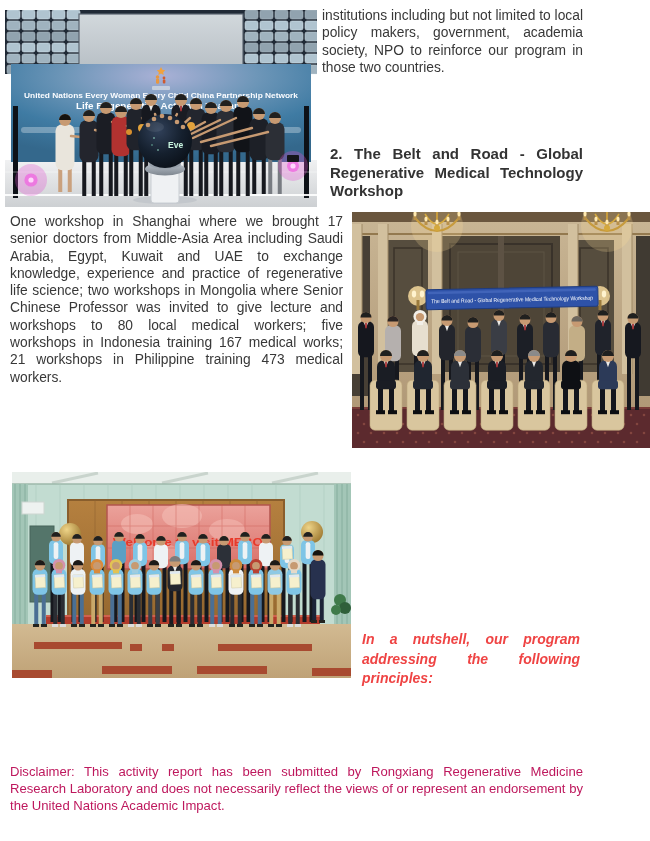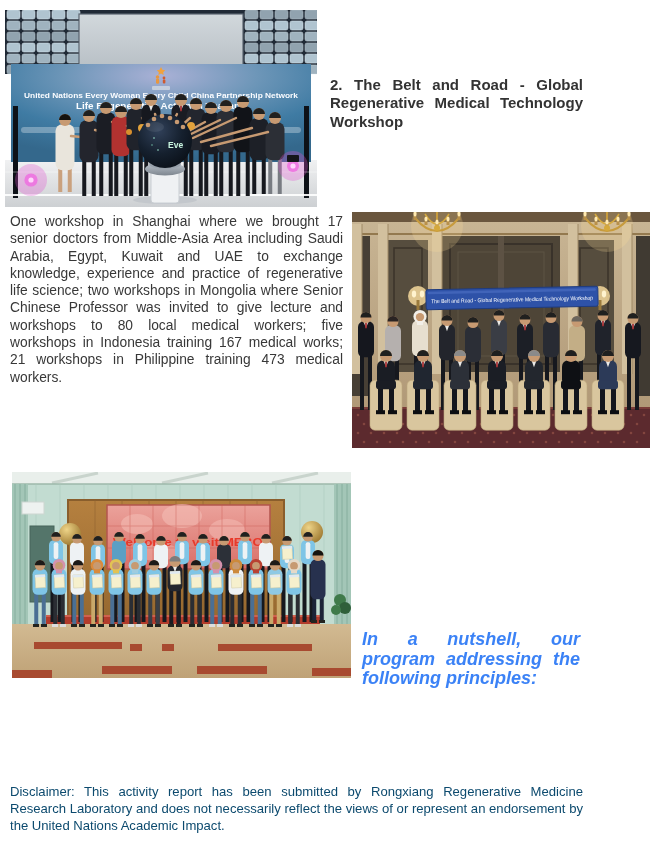--- a/index.html
+++ b/index.html
@@ -9,23 +9,23 @@
   p{margin:0;text-align:justify;}
   .body-text{font-size:13.8px;line-height:17.3px;}
   .body-text p + p{}
   #rightcol{left:322px;top:7px;width:261px;}
   #rightcol h2{font-size:15px;line-height:18.4px;font-weight:bold;margin:69px 0 0 8px;
                text-align:justify;color:#333;}
   #leftcol{left:10px;top:213px;width:333px;}
   #photo1{left:5px;top:10px;width:312px;height:197px;}
   #photo2{left:352px;top:212px;width:298px;height:236px;}
   #photo3{left:12px;top:472px;width:339px;height:206px;}
-  #nutshell{left:362px;top:630px;width:218px;font-size:18px;font-weight:bold;font-style:italic;
-            line-height:19.5px;color:#3b82f6;}
-  #disclaimer{left:10px;top:763px;width:573px;font-size:13.1px;line-height:17.2px;color:#0c4a6e;margin-top:20px;}
+  #nutshell{left:362px;top:630px;width:218px;font-size:14px;font-weight:bold;font-style:italic;
+            line-height:19.5px;color:#ef4444;}
+  #disclaimer{left:10px;top:763px;width:573px;font-size:13.1px;line-height:17.2px;color:#be185d;}
   figure{margin:0;}
   svg{display:block;width:100%;height:100%;}
   svg text{font-family:"Liberation Sans", sans-serif;}
 </style>
 </head>
 <body>
 
 <div class="page">
 
   <figure id="photo1" class="abs">
@@ -251,20 +251,21 @@
           <circle cx="26" cy="170" r="2.6" fill="#ffd6fb"></circle>
           <circle cx="288" cy="156" r="15" fill="#e14fd2" opacity="0.3"></circle>
           <circle cx="288" cy="156" r="6" fill="#ee6fe0" opacity="0.85"></circle>
           <circle cx="288" cy="156" r="2.6" fill="#ffd6fb"></circle>
           <rect x="282" y="145" width="12" height="7" rx="1" fill="#15161a"></rect>
         </g>
     </svg>
   </figure>
 
   <div id="rightcol" class="abs body-text">
+    <p>institutions including but not limited to local policy makers, government, academia society, NPO to reinforce our program in those two countries.</p>
     <h2>2. The Belt and Road - Global Regenerative Medical Technology Workshop</h2>
   </div>
 
   <div id="leftcol" class="abs body-text">
     <p>One workshop in Shanghai where we brought 17 senior doctors from Middle-Asia Area including Saudi Arabia, Egypt, Kuwait and UAE to exchange knowledge, experience and practice of regenerative life science; two workshops in Mongolia where Senior Chinese Professor was invited to give lecture and workshops to 80 local medical workers; five workshops in Indonesia training 167 medical works; 21 workshops in Philippine training 473 medical workers.</p>
   </div>
 
   <figure id="photo2" class="abs">
     <svg viewBox="0 0 298 236" preserveAspectRatio="none">
       <defs>

